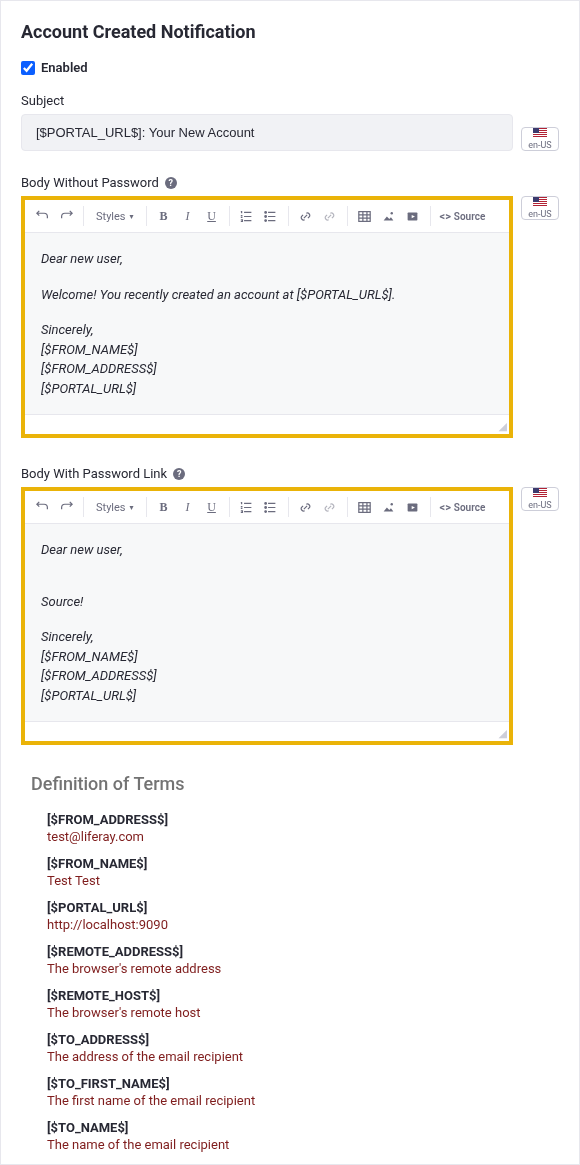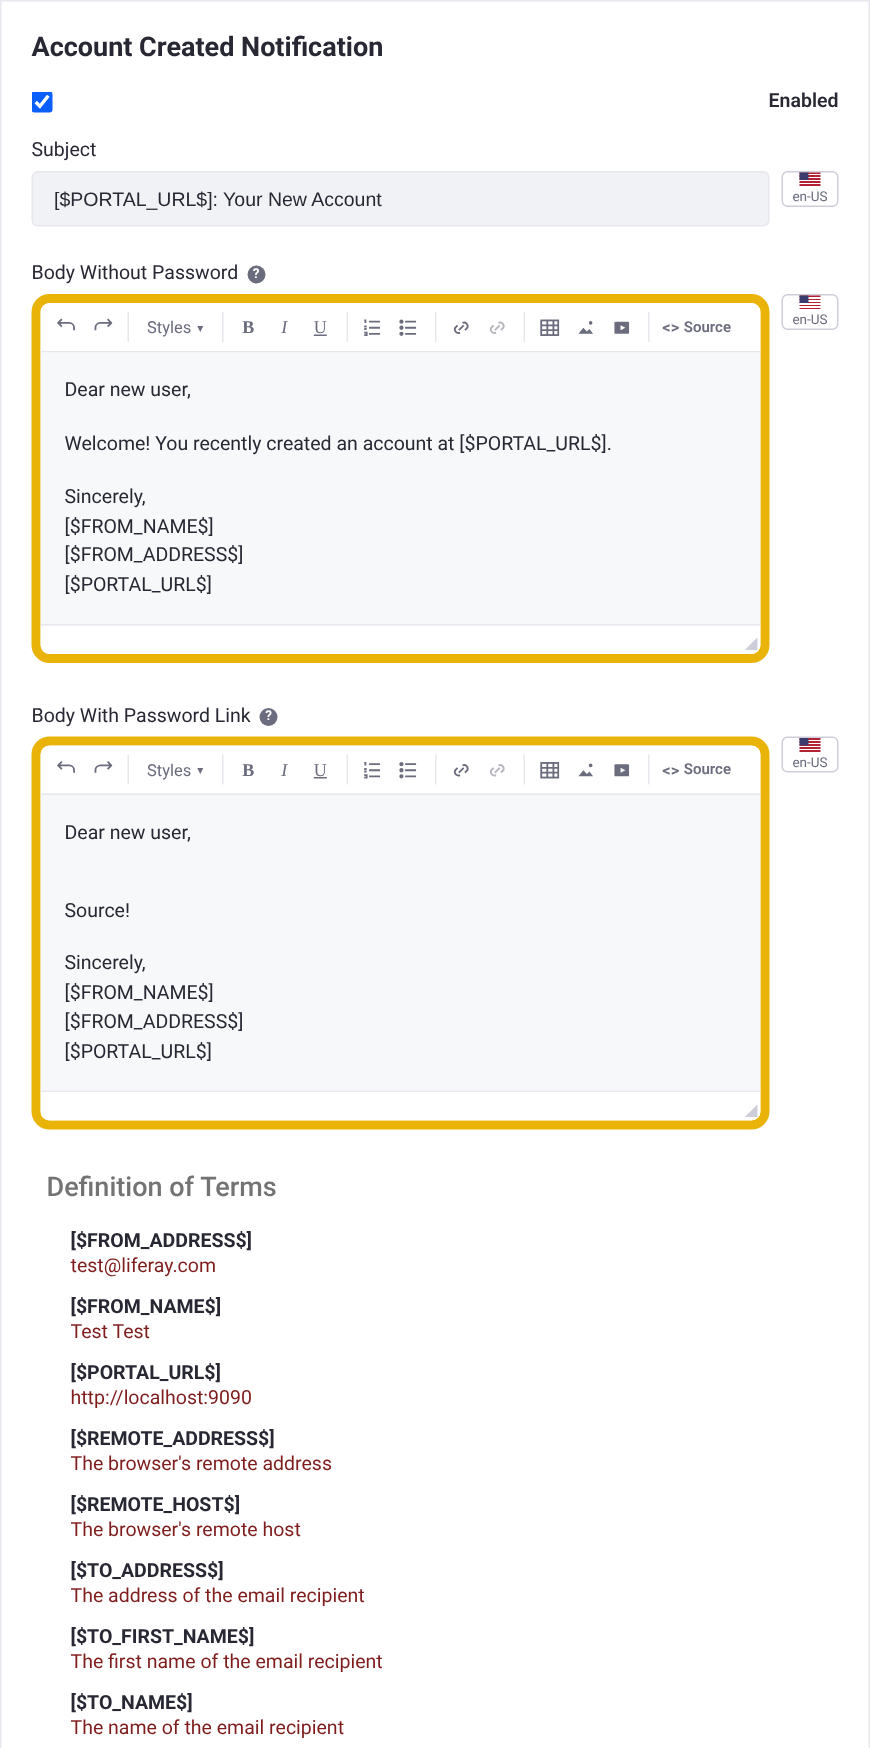--- a/index.html
+++ b/index.html
@@ -15,21 +15,20 @@
   h1.page-title {
     font-size: 18px;
     font-weight: 700;
     margin-bottom: 18px;
   }
   .enabled-row {
     display: flex;
     align-items: center;
     gap: 6px;
     margin-bottom: 18px;
-    justify-content: space-between;
   }
   .enabled-row input[type="checkbox"] {
     width: 14px; height: 14px;
     accent-color: #0b5fff;
   }
   .enabled-row label {
     font-weight: 600;
     font-size: 13px;
   }
   .label {
@@ -47,21 +46,21 @@
     color: #fff;
     display: inline-flex;
     align-items: center;
     justify-content: center;
     font-size: 9px;
     font-weight: 700;
   }
   .subject-row {
     display: flex;
     gap: 8px;
-    align-items: flex-start;
+    align-items: flex-end;
     margin-bottom: 24px;
   }
   .subject-input {
     flex: 1;
     background: #f1f2f5;
     border: 1px solid #e7e7ed;
     border-radius: 4px;
     padding: 10px 14px;
     font-size: 13px;
     color: #272833;
@@ -95,22 +94,22 @@
   .section {
     margin-bottom: 28px;
   }
   .editor-row {
     display: flex;
     gap: 8px;
     align-items: flex-start;
   }
   .editor-wrap {
     flex: 1;
-    border: 6px solid #eab308;
-    border-radius: 12px;
+    border: 4px solid #eab308;
+    border-radius: 0;
     overflow: hidden;
   }
   .toolbar {
     display: flex;
     align-items: center;
     background: #fff;
     border-bottom: 1px solid #e7e7ed;
     padding: 4px 6px;
     gap: 2px;
     flex-wrap: nowrap;
@@ -150,20 +149,21 @@
     gap: 3px;
   }
   .tb-source .angle { font-size: 11px; }
   .editor-body {
     background: #f7f8f9;
     padding: 16px;
     font-size: 13px;
     line-height: 1.5;
     color: #272833;
     min-height: 140px;
+    font-style: italic;
   }
   .editor-body p { margin: 0; }
   .editor-body .blank { height: 16px; }
   .editor-footer {
     height: 20px;
     background: #fff;
     border-top: 1px solid #e7e7ed;
     position: relative;
   }
   .resize-handle {

